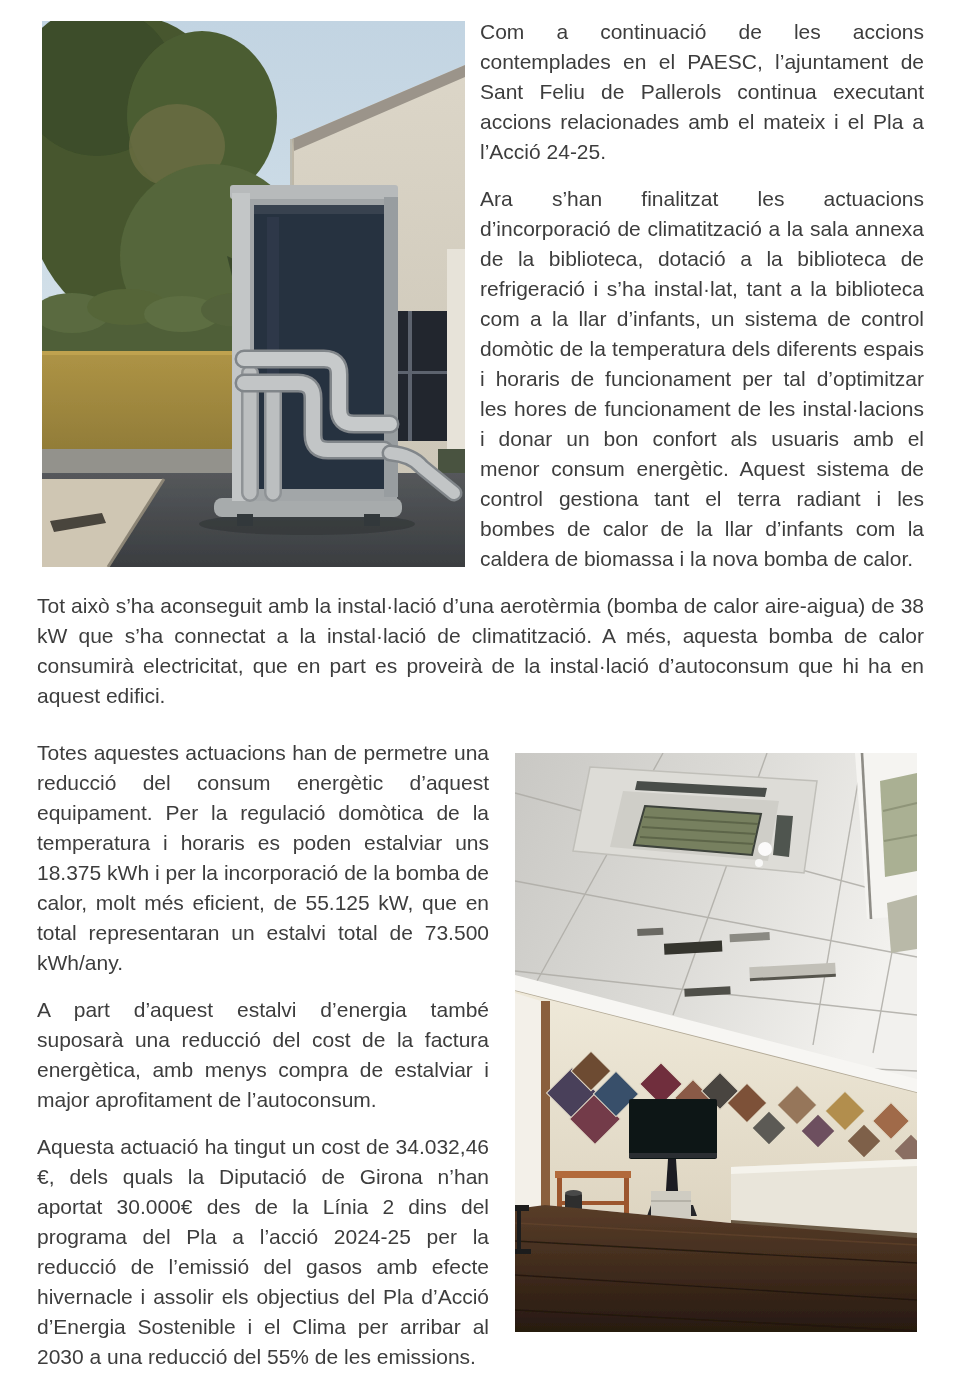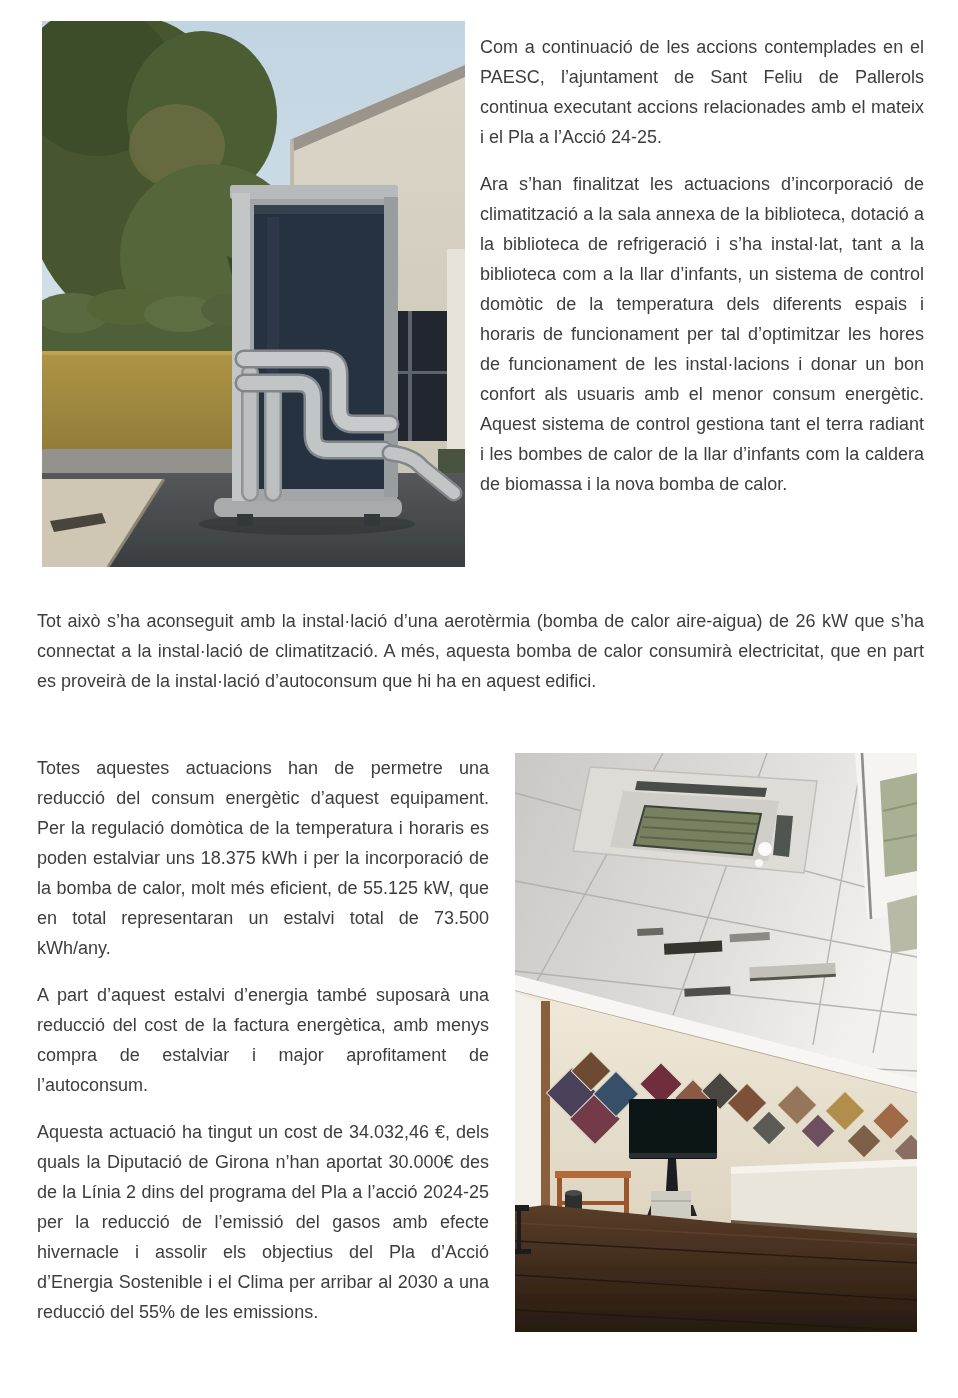--- a/index.html
+++ b/index.html
@@ -5,22 +5,22 @@
   html,body{margin:0;padding:0;background:#ffffff;}
   .page{
     position:relative;
     width:958px;height:1398px;
     background:#ffffff;
     font-family:"Liberation Sans","DejaVu Sans",sans-serif;
     color:#3d3d3d;
     overflow:hidden;
   }
   .textcol p{
-    margin:16px 0 17px 0;
-    font-size:18px;
+    margin:1px 0 17px 0;
+    font-size:21px;
     line-height:30px;
     text-align:justify;
   }
   .col-right-top{position:absolute;left:480px;top:16px;width:444px;}
   .full-width-para{position:absolute;left:37px;top:590px;width:887px;}
   .col-left-bottom{position:absolute;left:37px;top:737px;width:452px;}
   .photo{position:absolute;display:block;}
   .photo svg{display:block;width:100%;height:100%;}
   .photo-outdoor{left:42px;top:21px;width:423px;height:546px;}
   .photo-interior{left:515px;top:753px;width:402px;height:579px;}
@@ -116,21 +116,21 @@
       </g>
     </svg>
   </span>
 
   <div class="textcol col-right-top">
     <p>Com a continuació de les accions contemplades en el PAESC, l’ajuntament de Sant Feliu de Pallerols continua executant accions relacionades amb el mateix i el Pla a l’Acció 24-25.</p>
     <p>Ara s’han finalitzat les actuacions d’incorporació de climatització a la sala annexa de la biblioteca, dotació a la biblioteca de refrigeració i s’ha instal·lat, tant a la biblioteca com a la llar d’infants, un sistema de control domòtic de la temperatura dels diferents espais i horaris de funcionament per tal d’optimitzar les hores de funcionament de les instal·lacions i donar un bon confort als usuaris amb el menor consum energètic. Aquest sistema de control gestiona tant el terra radiant i les bombes de calor de la llar d’infants com la caldera de biomassa i la nova bomba de calor.</p>
   </div>
 
   <div class="textcol full-width-para">
-    <p>Tot això s’ha aconseguit amb la instal·lació d’una aerotèrmia (bomba de calor aire-aigua) de 26 kW que s’ha connectat a la instal·lació de climatització. A més, aquesta bomba de calor consumirà electricitat, que en part es proveirà de la instal·lació d’autoconsum que hi ha en aquest edifici.</p>
+    <p>Tot això s’ha aconseguit amb la instal·lació d’una aerotèrmia (bomba de calor aire-aigua) de 38 kW que s’ha connectat a la instal·lació de climatització. A més, aquesta bomba de calor consumirà electricitat, que en part es proveirà de la instal·lació d’autoconsum que hi ha en aquest edifici.</p>
   </div>
 
   <div class="textcol col-left-bottom">
     <p>Totes aquestes actuacions han de permetre una reducció del consum energètic d’aquest equipament. Per la regulació domòtica de la temperatura i horaris es poden estalviar uns 18.375 kWh i per la incorporació de la bomba de calor, molt més eficient, de 55.125 kW, que en total representaran un estalvi total de 73.500 kWh/any.</p>
     <p>A part d’aquest estalvi d’energia també suposarà una reducció del cost de la factura energètica, amb menys compra de estalviar i major aprofitament de l’autoconsum.</p>
     <p>Aquesta actuació ha tingut un cost de 34.032,46 €, dels quals la Diputació de Girona n’han aportat 30.000€ des de la Línia 2 dins del programa del Pla a l’acció 2024-25 per la reducció de l’emissió del gasos amb efecte hivernacle i assolir els objectius del Pla d’Acció d’Energia Sostenible i el Clima per arribar al 2030 a una reducció del 55% de les emissions.</p>
   </div>
 
   <span class="photo photo-interior" role="img" aria-label="Interior photo: suspended ceiling with a cassette air-conditioning unit, room with a TV on a stand, diamond-shaped artworks on a cream wall and dark wooden floor">
     <svg viewBox="0 0 402 579" preserveAspectRatio="none">

